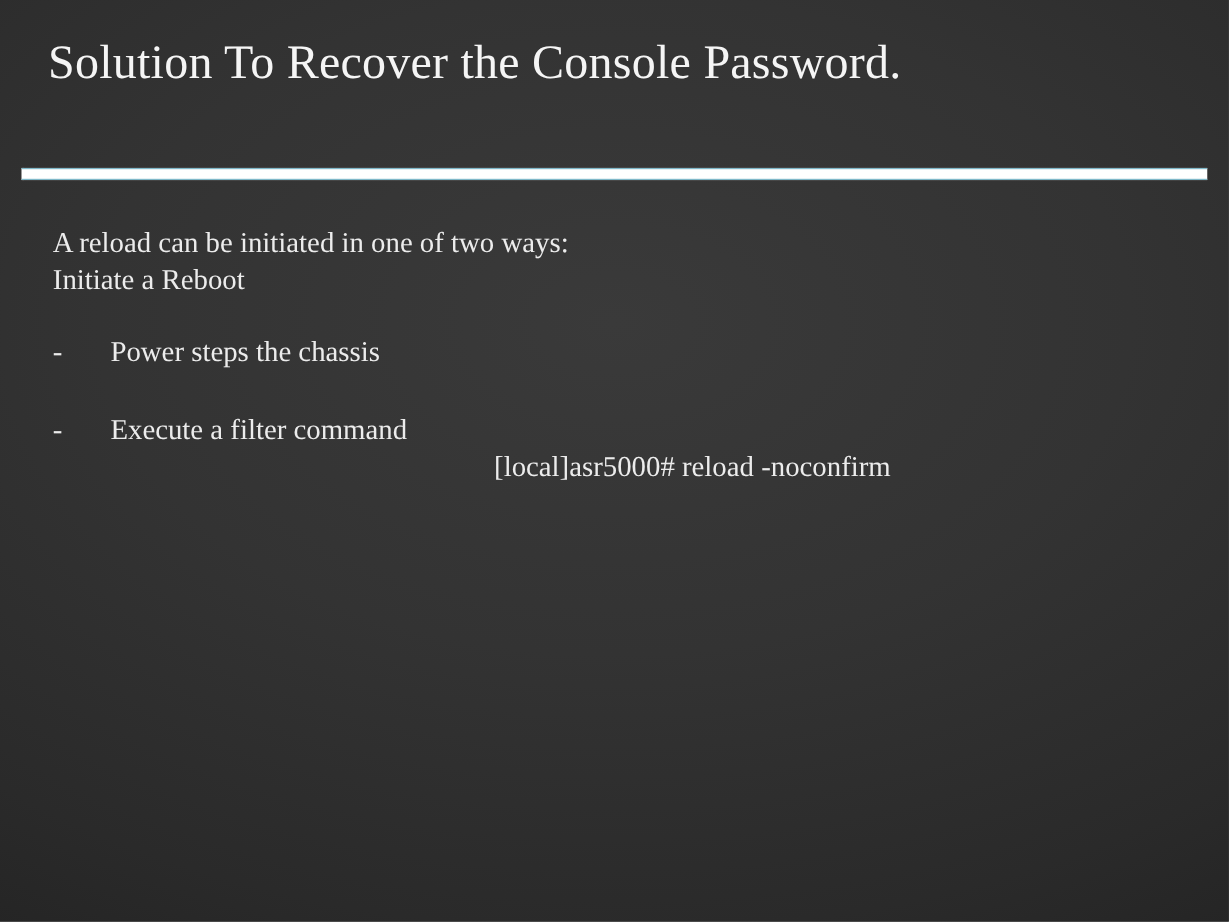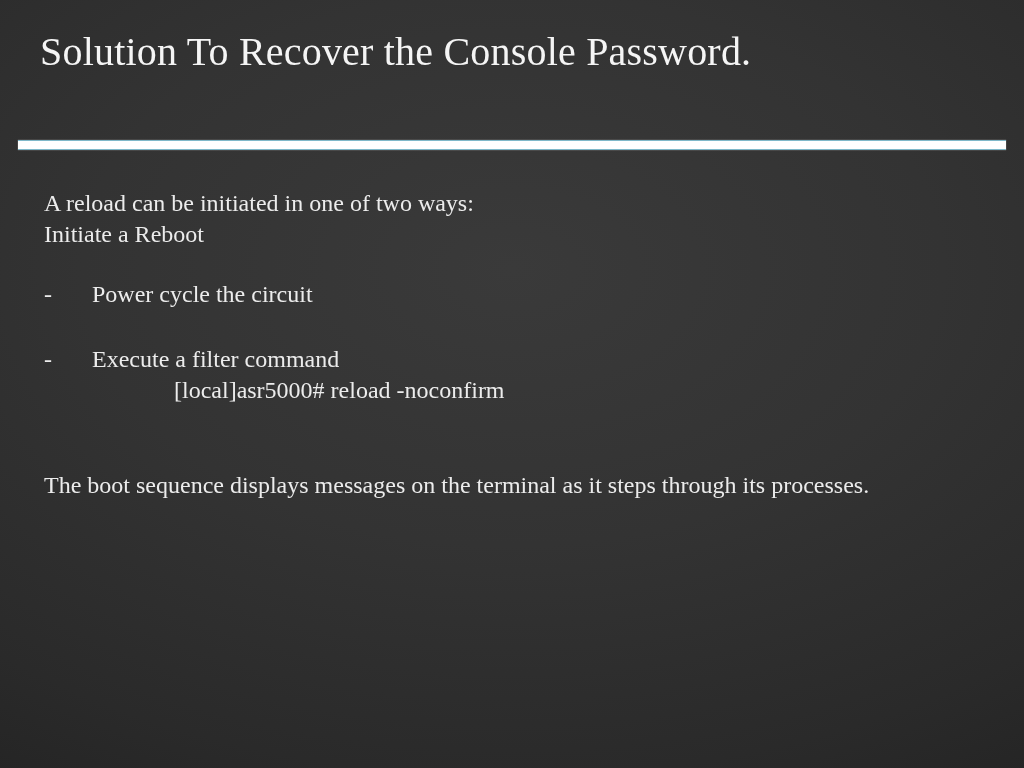--- a/index.html
+++ b/index.html
@@ -51,21 +51,21 @@
     font-size: 24px;
     line-height: 1.28;
     color: #ececec;
   }
   .body p {
     margin: 0;
   }
   .gap-small { height: 30px; }
   .gap-med   { height: 34px; }
   .gap-large { height: 64px; }
-  .indent2 { padding-left: 130px; }
+  .indent2 { padding-left: 130px; text-align: center; }
   .dash-row { display: flex; }
   .dash-row .dash { width: 48px; flex: 0 0 48px; }
   .dash-row .txt  { flex: 1 1 auto; }
 </style>
 </head>
 <body>
 
 <div class="slide">
 
   <div class="title">Solution To Recover the Console Password.</div>
@@ -75,31 +75,30 @@
   <div class="body">
 
     <p>A reload can be initiated in one of two ways:</p>
 
     <p>Initiate a Reboot</p>
 
     <div class="gap-small"></div>
 
     <div class="dash-row">
       <span class="dash">-</span>
-      <span class="txt">Power cycle the circuit</span>
+      <span class="txt">Power steps the chassis</span>
     </div>
 
 
     <div class="gap-med"></div>
 
     <div class="dash-row">
       <span class="dash">-</span>
       <span class="txt">Execute a filter command</span>
     </div>
 
     <p class="indent2">[local]asr5000# reload -noconfirm</p>
 
     <div class="gap-large"></div>
 
-    <p>The boot sequence displays messages on the terminal as it steps through its processes.</p>
 
   </div>
 </div>
 
 </body></html>

